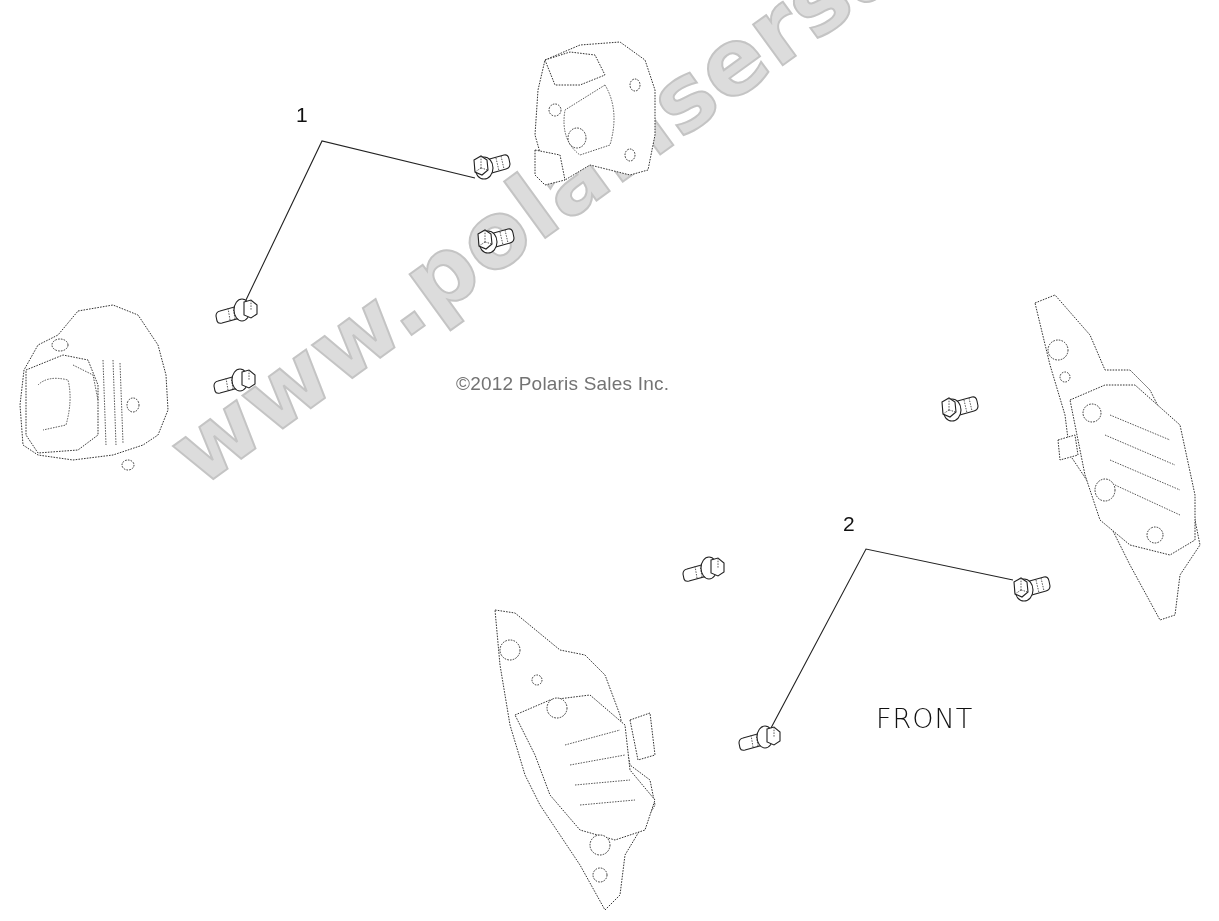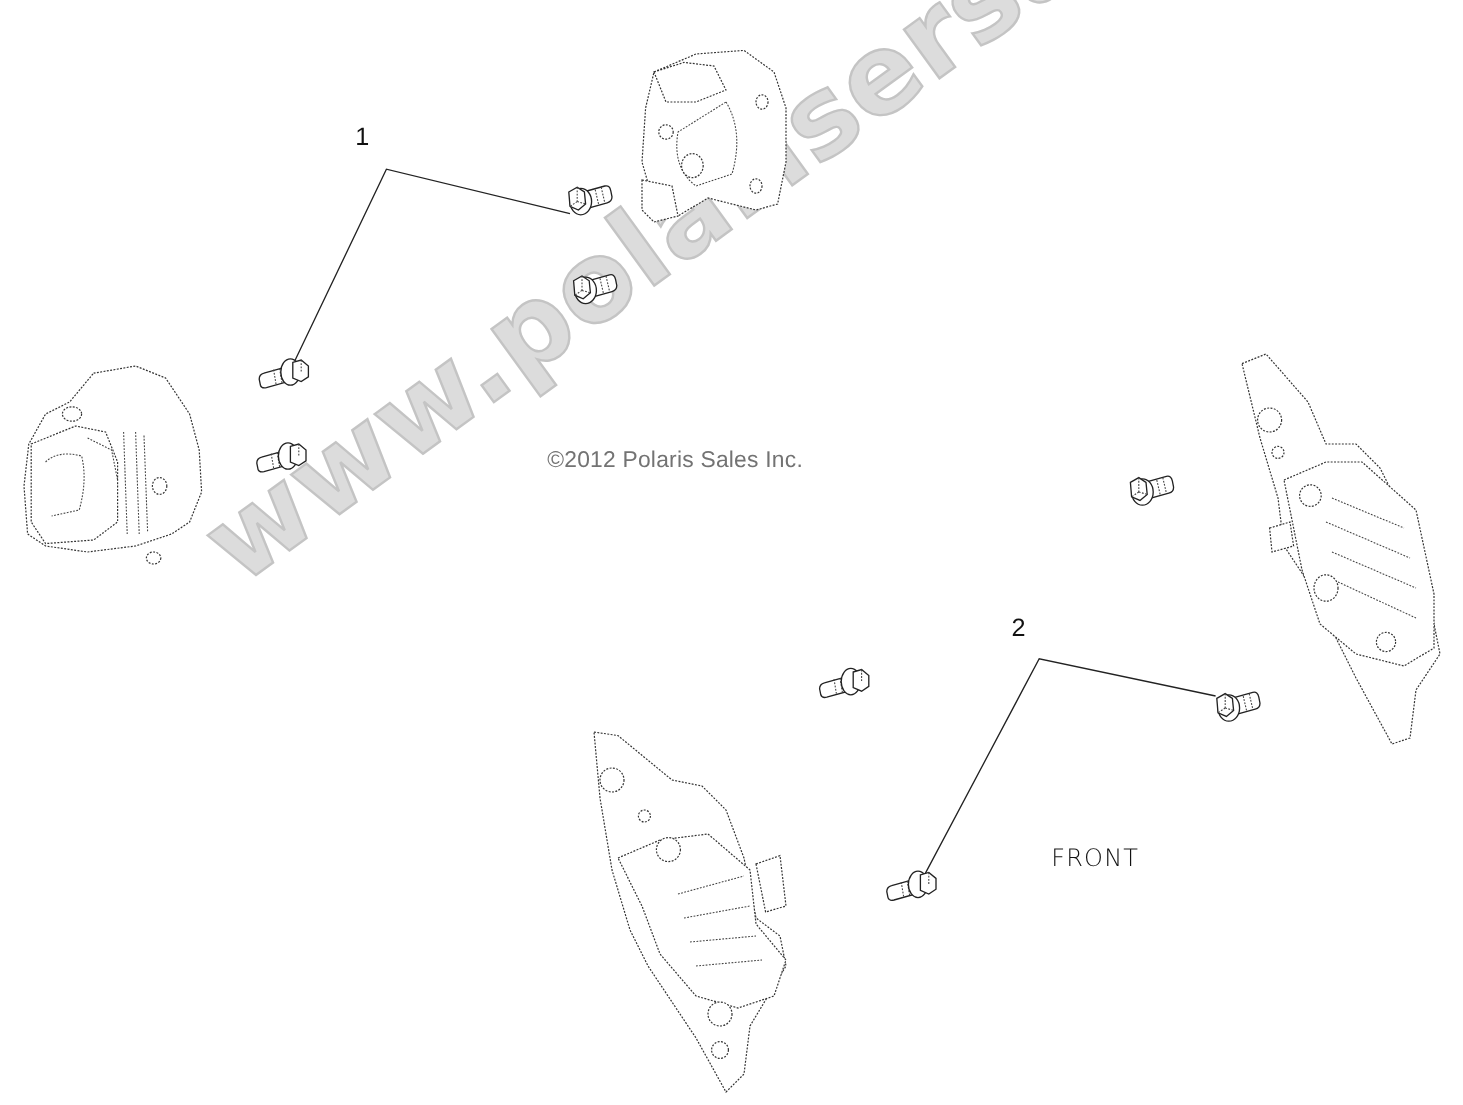--- a/index.html
+++ b/index.html
@@ -1,21 +1,21 @@
 <!DOCTYPE html>
 <html><head>
 <meta charset="utf-8">
 <style>
   html, body { margin: 0; padding: 0; background: #ffffff; }
   body { width: 1219px; height: 921px; position: relative; overflow: hidden; font-family: "Liberation Sans", sans-serif; }
   #stage { position: absolute; left: 0; top: 0; width: 1219px; height: 921px; }
   .label { position: absolute; font-family: "Liberation Sans", sans-serif; color: #111; }
   .callout-num { font-size: 21px; }
   .copyright { font-size: 19px; color: #737373; letter-spacing: 0.2px; }
-  .front { font-family: "DejaVu Sans", sans-serif; font-size: 20px; font-weight: 300; letter-spacing: 1px; color: #111; }
+  .front { font-family: "DejaVu Sans", sans-serif; font-size: 27px; font-weight: 300; letter-spacing: 1px; color: #111; }
   .watermark {
     position: absolute;
     left: 150px; top: 420px;
     font-family: "DejaVu Sans", sans-serif;
     font-weight: bold;
     font-size: 92px;
     color: #dcdcdc;
     -webkit-text-stroke: 2px #c4c4c4;
     transform-origin: 0 0;
     transform: rotate(-36deg);

